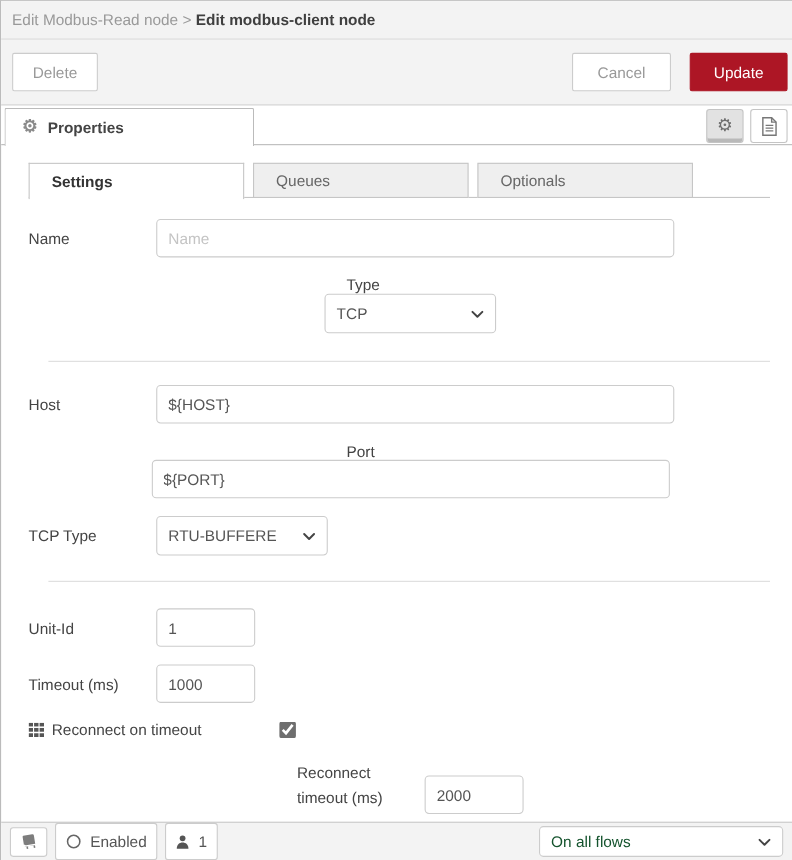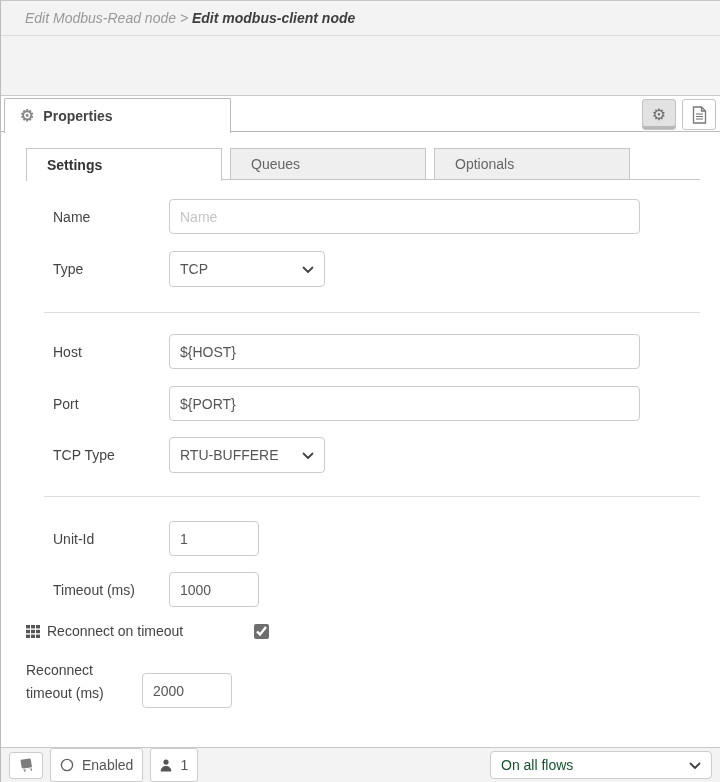--- a/index.html
+++ b/index.html
@@ -15,25 +15,24 @@
     width: 720px; height: 782px;
     border-left: 1px solid #bbb;
     border-top: 1px solid #c6c6c6;
     overflow: hidden;
     background: #fff;
   }
   
   .header-area { background: #f3f3f3; border-bottom: 1px solid #c9c9c9; height: 95px; }
   .breadcrumb {
     height: 35px; line-height: 34px;
-    padding-left: 24px;
+    padding-left: 10px;
     border-bottom: 1px solid #dcdcdc;
     color: #999;
     white-space: nowrap;
-    font-style: italic;
   }
   .crumb-current { color: #3f3f3f; font-weight: bold; }
   .button-row {
     display: flex; align-items: center;
     padding: 12px 4px 0 10px;
   }
   .btn {
     font-family: inherit; font-size: 14px;
     height: 35px;
     background: #fff;
@@ -81,21 +80,21 @@
     display: flex; align-items: center;
     padding-left: 20px;
     cursor: pointer;
   }
   .tab.active {
     background: #fff; color: #333; font-weight: bold;
     height: 33px; margin-bottom: -1px; border-bottom: none; z-index: 2;
   }
   
   .form { padding-left: 25px; }
-  .frow { display: flex; align-items: center; margin-left: 27px; }
+  .frow { display: flex; align-items: center; }
   .flabel { width: 116px; flex: none; color: #444; }
   input[type="text"] {
     font-family: inherit; font-size: 14px; color: #555;
     border: 1px solid #ccc; border-radius: 4px;
     height: 35px; padding: 0 10px; background: #fff;
     outline: none;
   }
   input[type="text"]::placeholder { color: #c4c4c4; opacity: 1; }
   .input-wide { width: 471px; }
   .input-small { width: 90px; height: 36px; }
@@ -104,27 +103,27 @@
     font-family: inherit; font-size: 14px; color: #555;
     -webkit-appearance: none; appearance: none;
     border: 1px solid #ccc; border-radius: 4px;
     background: #fff; outline: none;
     height: 36px; width: 156px;
     padding: 0 30px 0 10px;
   }
   select.clip { padding-right: 46px; }
   .chev { position: absolute; right: 11px; top: 50%; transform: translateY(-50%); pointer-events: none; }
   .hr { border: none; border-top: 1px solid #ddd; margin: 0 20px 0 18px; }
-  .mt19 { margin-top: 19px; } .mt17 { margin-top: 17px; } .mt16 { margin-top: 16px; }
+  .mt19 { margin-top: 19px; } .mt17 { margin-top: 17px; flex-direction: column; } .mt16 { margin-top: 16px; }
   .mt25 { margin-top: 25px; } .mt21 { margin-top: 21px; } .mt23 { margin-top: 23px; }
   .mt24 { margin-top: 24px; } .mt14 { margin-top: 14px; } .mt18 { margin-top: 18px; }
   .check-row { display: flex; align-items: center; height: 20px; }
   .check-label-group { display: flex; align-items: center; gap: 7px; width: 228px; flex: none; }
   input[type="checkbox"] { width: 15px; height: 15px; accent-color: #6e6e6e; }
-  .two-line-row { display: flex; align-items: flex-start; }
+  .two-line-row { display: flex; align-items: flex-start; justify-content: center; }
   .two-line-row .flabel { line-height: 23px; }
   .two-line-row input { margin-top: 14px; }
   
   .footer {
     position: absolute; left: 0; right: 0; bottom: 0; height: 35px;
     background: #f3f3f3; border-top: 1px solid #c9c9c9;
     display: flex; align-items: center;
     padding: 0 8px 0 8px; gap: 7px;
   }
   .fbtn {
@@ -140,20 +139,26 @@
 </head>
 <body>
 
 <div class="dialog">
 
   <div class="header-area">
     <div class="breadcrumb">
       <span>Edit Modbus-Read node</span>
       <span> <span>&gt;</span> </span>
       <span class="crumb-current">Edit modbus-client node</span>
+    </div>
+    <div class="button-row">
+      <button class="btn btn-delete">Delete</button>
+      <div class="spacer"></div>
+      <button class="btn btn-cancel">Cancel</button>
+      <button class="btn btn-update">Update</button>
     </div>
   </div>
 
   <div class="prop-row">
     <div class="prop-tab">
       <span class="gear-glyph">⚙</span>
       <span>Properties</span>
     </div>
     <div class="prop-actions">
       <button class="icon-btn active">

